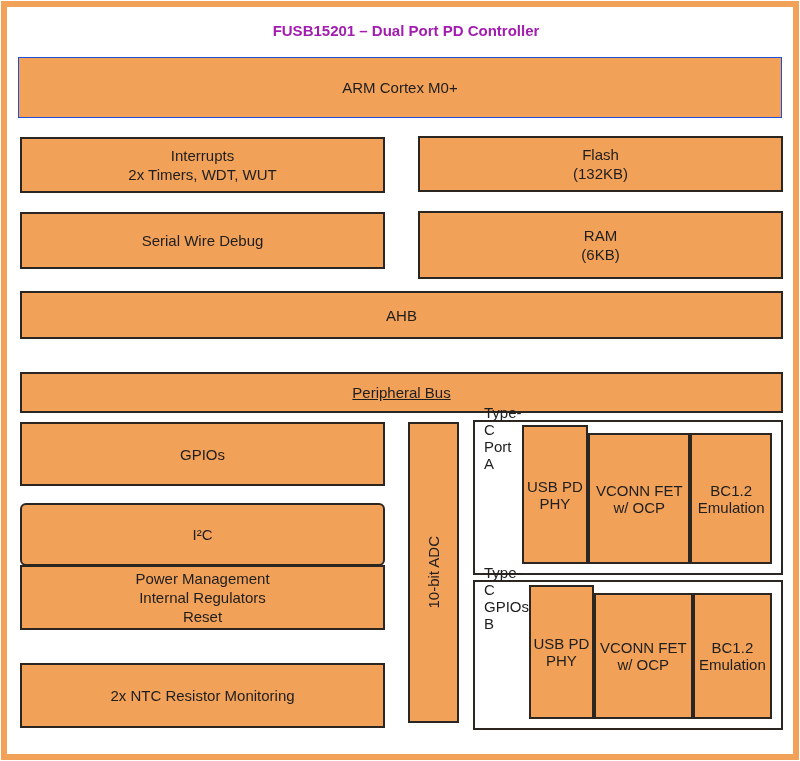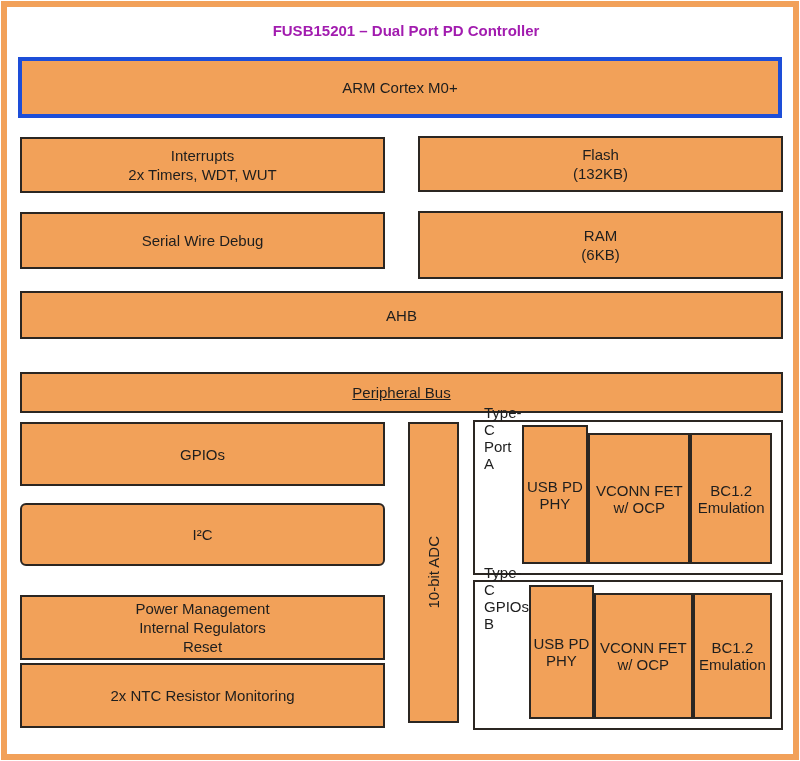--- a/index.html
+++ b/index.html
@@ -28,31 +28,31 @@
   .blk{
     position:absolute;
     background:var(--fill);
     border:2px solid var(--border);
     box-sizing:border-box;
     display:flex;align-items:center;justify-content:center;
     text-align:center;
     font-size:15px;line-height:19px;
     white-space:pre-line;
   }
-  .blk.noborder{border:4px solid #1d4ed8;}
+  .blk.noborder{border:1px solid #1d4ed8;}
   #arm{left:18px;top:57px;width:764px;height:61px;}
   #interrupts{left:20px;top:137px;width:365px;height:56px;}
   #flash{left:418px;top:136px;width:365px;height:56px;}
   #swd{left:20px;top:212px;width:365px;height:57px;}
   #ram{left:418px;top:211px;width:365px;height:68px;}
   #ahb{left:20px;top:291px;width:763px;height:48px;}
   #peripheral{left:20px;top:372px;width:763px;height:41px;text-decoration:underline;}
   #gpios{left:20px;top:422px;width:365px;height:64px;}
   #i2c{left:20px;top:503px;width:365px;height:63px;border-radius:6px;}
-  #power{left:20px;top:595px;width:365px;height:65px;}
+  #power{left:20px;top:565px;width:365px;height:65px;}
   #ntc{left:20px;top:663px;width:365px;height:65px;}
   #adc{left:408px;top:422px;width:51px;height:301px;}
   #adc .vtext{
     writing-mode:vertical-rl;
     transform:rotate(180deg);
     font-size:15px;
   }
   .port{
     position:absolute;
     background:#ffffff;

